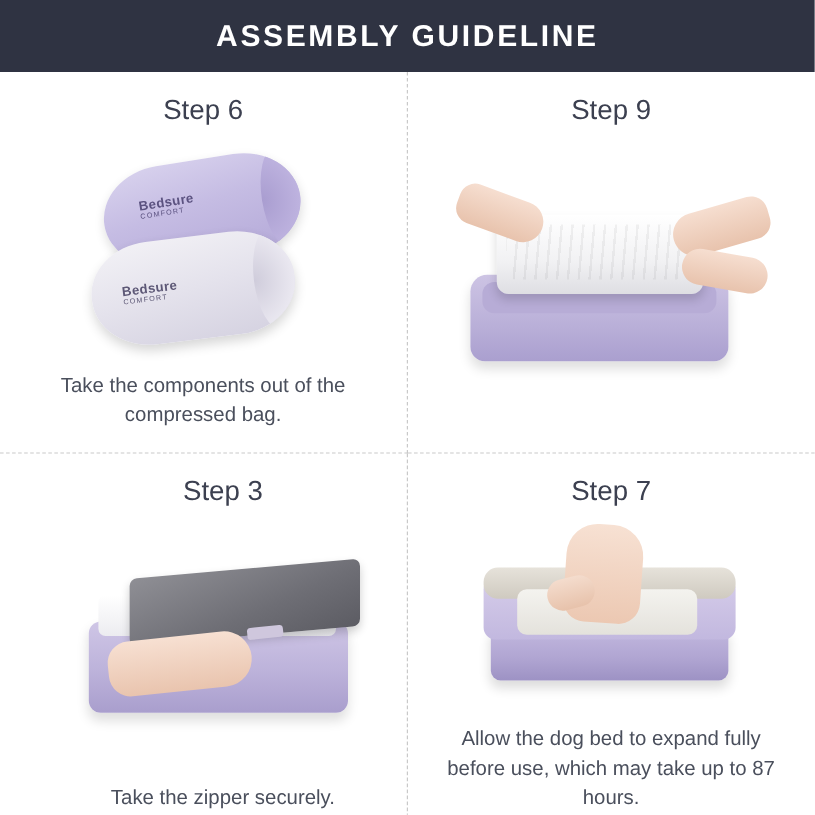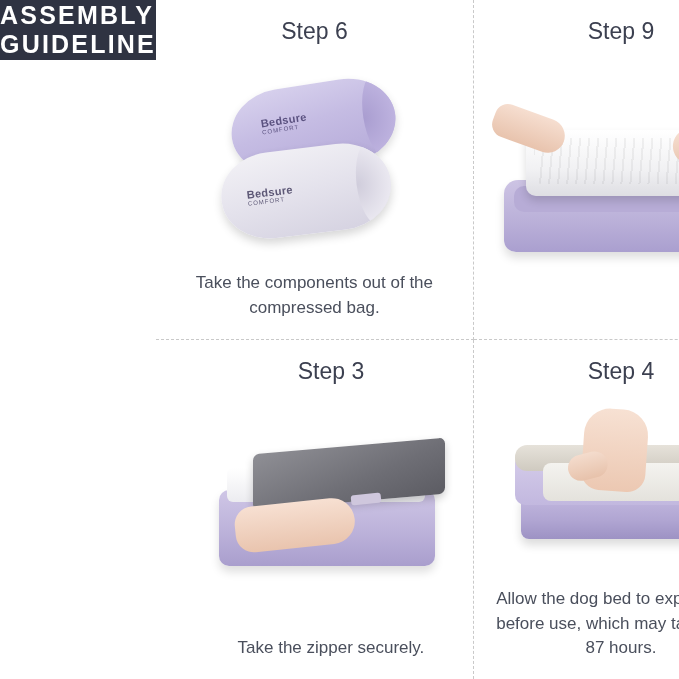--- a/index.html
+++ b/index.html
@@ -4,21 +4,21 @@
 <style>
   * { box-sizing: border-box; margin: 0; padding: 0; }
   html, body {
     width: 679px; height: 679px;
     background: #ffffff;
     font-family: "Liberation Sans", sans-serif;
     overflow: hidden;
   }
   .page {
     width: 679px; height: 679px;
-    display: flex; 
+    display: flex; flex-direction: column;
     background: #ffffff;
   }
   .header {
     height: 60px;
     background: #2f3342;
     display: flex; align-items: center; justify-content: center;
     flex: 0 0 60px;
   }
   .header-title {
     color: #ffffff;
@@ -267,21 +267,21 @@
           <div class="s3-white"></div>
           <div class="s3-gray"></div>
           <div class="s3-hand"></div>
           <div class="s3-zip"></div>
         </div>
       </div>
       <div class="caption">Take the zipper securely.</div>
     </div>
 
     <div class="cell">
-      <div class="step-title">Step 4</div>
+      <div class="step-title">Step 7</div>
       <div class="art">
         <div class="s4">
           <div class="s4-base"></div>
           <div class="s4-top"></div>
           <div class="s4-bolster"></div>
           <div class="s4-inner"></div>
           <div class="s4-hand"></div>
         </div>
       </div>
       <div class="caption">Allow the dog bed to expand fully before use, which may take up to 87 hours.</div>

